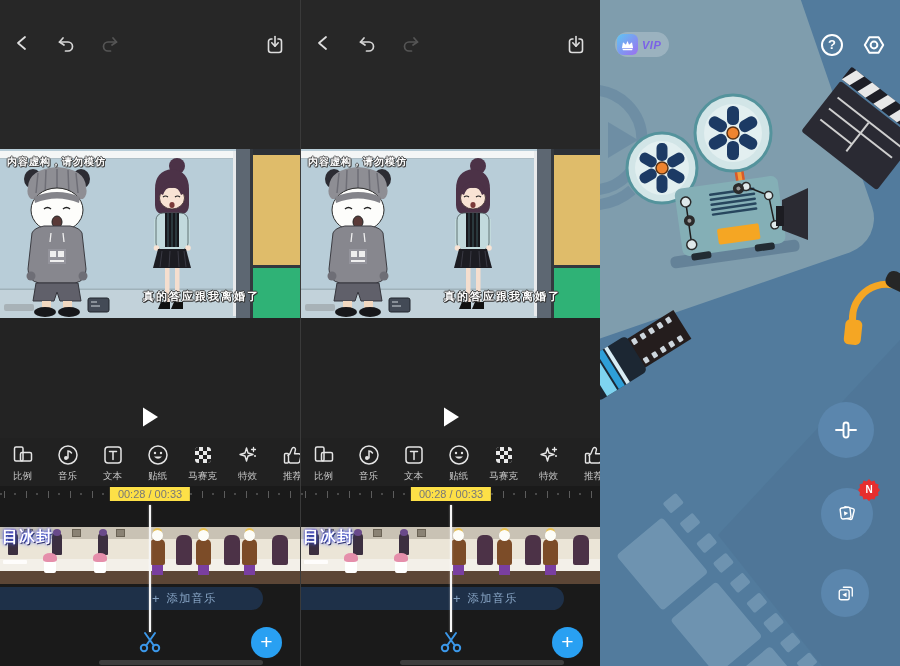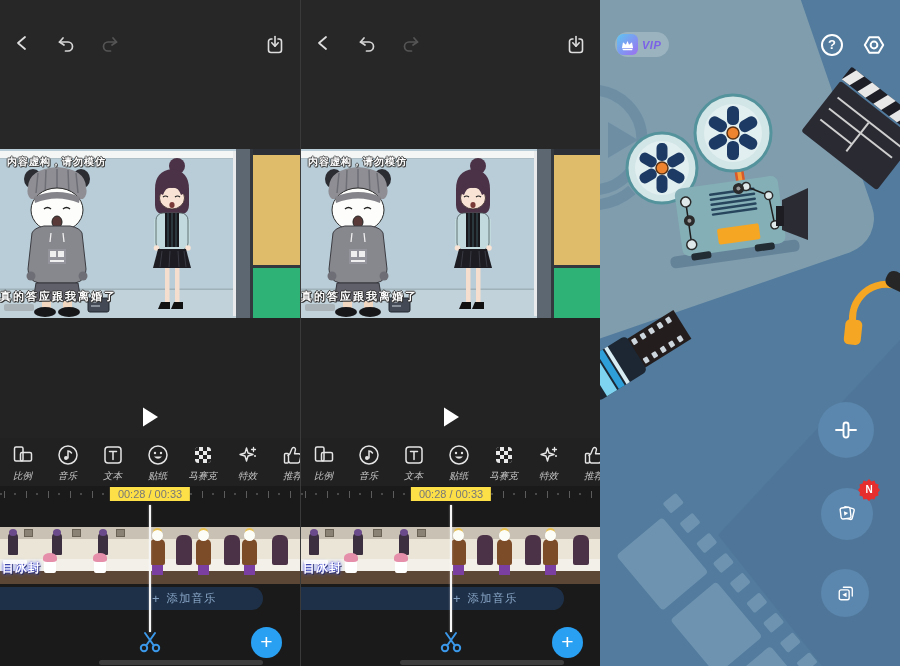--- a/index.html
+++ b/index.html
@@ -20,28 +20,28 @@
   .tb-back   { left:13px; }
   .tb-undo   { left:55px; }
   .tb-redo   { left:99px; }
   .tb-export { left:265px; }
 
   
   .preview { position:absolute; left:0; top:149px; width:300px; height:169px; background:#701a75; overflow:hidden; }
   .preview svg { position:absolute; inset:0; }
   .ov-disclaimer { position:absolute; left:7px; top:6px; font-size:10px; font-weight:bold; color:#fff;
     letter-spacing:1px; text-shadow:1px 0 #444,-1px 0 #444,0 1px #444,0 -1px #444,1px 1px #444; }
-  .ov-subtitle { position:absolute; left:0; right:40px; top:140px; text-align:left; font-size:11px; font-weight:bold;
+  .ov-subtitle { position:absolute; left:0; right:40px; top:140px; text-align:right; font-size:11px; font-weight:bold;
     color:#fff; letter-spacing:2px; text-shadow:1px 0 #333,-1px 0 #333,0 1px #333,0 -1px #333,1px 1px #333; }
   .ov-watermark { position:absolute; left:4px; top:155px; width:30px; height:7px; background:rgba(130,130,130,.4); border-radius:2px; }
 
   .playbtn { position:absolute; left:140px; top:406px; width:20px; height:22px; cursor:pointer; }
 
   
-  .toolbar { position:absolute; left:0; top:438px; width:300px; height:48px; display:flex; overflow:hidden;font-style:italic; }
+  .toolbar { position:absolute; left:0; top:438px; width:300px; height:48px; display:flex; overflow:hidden; }
   .tbi { flex:0 0 45px; width:45px; display:flex; flex-direction:column; align-items:center; padding-top:5px; gap:3px; cursor:pointer; }
   .tbi .lbl { font-size:9.5px; color:#c9c9c9; white-space:nowrap; }
 
   
   .ruler { position:absolute; left:0; top:487px; width:300px; height:14px; background:#1a1a1a; }
   .ruler .ticks { position:absolute; inset:0;
     background-image:
       repeating-linear-gradient(90deg,#5c5c5c 0 1px,transparent 1px 22px),
       repeating-linear-gradient(90deg,transparent 0 10px,#484848 10px 12px,transparent 12px 22px);
     background-size:auto 7px, auto 2px;
@@ -56,22 +56,22 @@
   .fs-frame { position:absolute; top:2px; width:9px; height:8px; background:#8a8274; border:1px solid #6a6254; }
   .fs-cake { position:absolute; top:32px; width:12px; height:14px; background:#fff; border-radius:2px; }
   .fs-cake::before { content:""; position:absolute; left:-1px; top:-6px; width:14px; height:9px; background:#e58fab; border-radius:50% 50% 30% 30%; }
   .fs-figA { position:absolute; top:6px; width:10px; height:22px; background:#3c2f40; border-radius:4px 4px 1px 1px; }
   .fs-figA::before { content:""; position:absolute; left:1px; top:-4px; width:8px; height:7px; background:#6a4a8a; border-radius:50%; }
   .fs-figB { position:absolute; top:12px; width:15px; height:26px; background:#7c4c28; border-radius:5px 5px 2px 2px; }
   .fs-figB::before { content:""; position:absolute; left:2px; top:-9px; width:11px; height:11px; background:#fdfdf8; border-radius:50%;
     box-shadow:0 -3px 0 -1px #e8c050; }
   .fs-figB::after { content:""; position:absolute; left:2px; top:26px; width:11px; height:10px; background:#7a3fa0; }
   .fs-figC { position:absolute; top:8px; width:16px; height:30px; background:#4c3247; border-radius:6px 6px 2px 2px; }
-  .fs-label { position:absolute; left:2px; top:0; font-size:12px; font-weight:bold; color:#fff;
-    text-shadow:0 0 4px #3a6cf0,0 0 2px #7a3fe0,1px 1px 0 #222; letter-spacing:1px;margin-top:33px; }
+  .fs-label { position:absolute; left:2px; top:0; font-size:16px; font-weight:bold; color:#fff;
+    text-shadow:0 0 4px #3a6cf0,0 0 2px #7a3fe0,1px 1px 0 #222; letter-spacing:1px; }
   .fs-sub { position:absolute; left:3px; top:33px; width:24px; height:4px; background:rgba(255,255,255,.85); border-radius:1px; }
 
   
   .playhead { position:absolute; left:149px; top:505px; width:2px; height:127px; background:#f5f5f5; box-shadow:0 0 2px rgba(255,255,255,.6); }
 
   
   .musicbar { position:absolute; left:0; top:587px; width:263px; height:23px; background:#1e3048; border-radius:0 12px 12px 0;
     display:flex; align-items:center; cursor:pointer; }
   .musicbar .mplus { margin-left:152px; color:#87a4c4; font-size:13px; }
   .musicbar .mtxt  { margin-left:7px; color:#87a4c4; font-size:11.5px; letter-spacing:1px; white-space:nowrap; }

